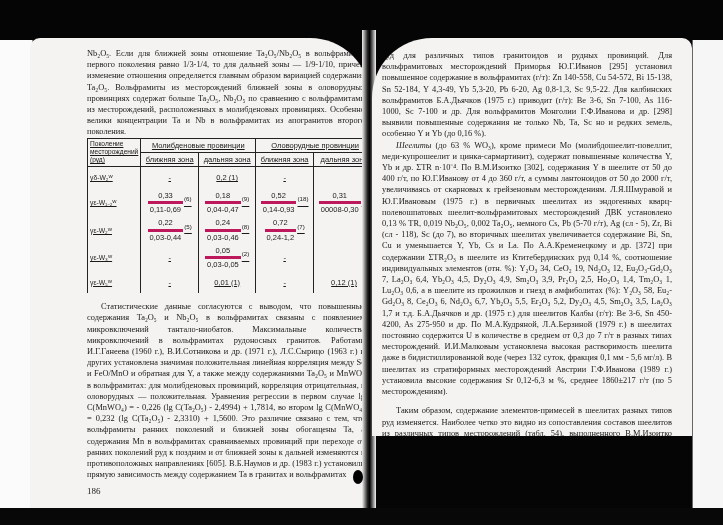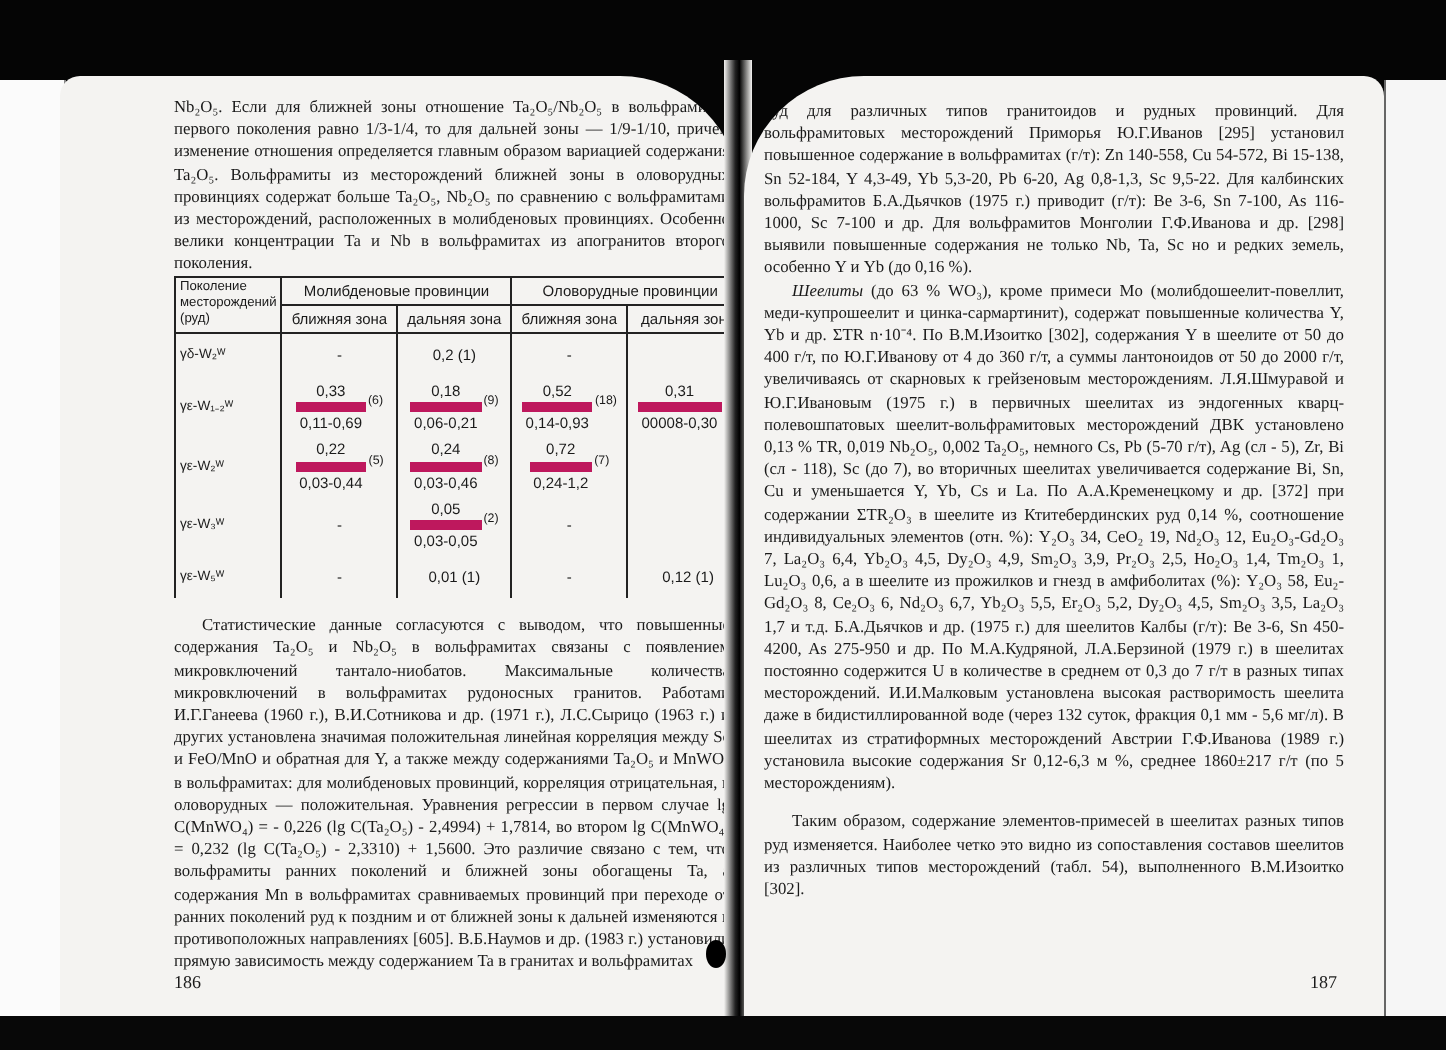--- a/index.html
+++ b/index.html
@@ -10,21 +10,21 @@
       color:#1a1a1a;
     }
     .page {
       position:absolute; background:#f4f3f1; overflow:hidden;
     }
     .page-left {
       left:30px; top:38px; width:340px; height:470px;
       border-radius:10px 60px 0 0;
     }
     .page-right {
-      left:372px; top:38px; width:320px; height:470px;
+      left:372px; top:38px; width:320px; height:398px;
       border-radius:60px 10px 0 0;
     }
     .edge-left {
       position:absolute; left:0; top:40px; width:32px; height:485px;
       background:#fbfbfb; border-right:1px solid #888;
     }
     .edge-right {
       position:absolute; left:692px; top:40px; width:31px; height:485px;
       background:#f6f6f6; border-left:1px solid #666;
     }
@@ -41,29 +41,30 @@
     .right-content { left:10px; top:12px; width:290px; }
     p { margin:0; text-align:justify; }
     .indent { text-indent:14px; }
     .table-title {
       font-family:"Liberation Sans", sans-serif; font-weight:bold; font-size:8px;
       margin:14px 0 6px 0;
     }
     table.data {
       border-collapse:collapse; width:288px; font-size:7.5px;
       font-family:"Liberation Sans", sans-serif;
+      text-decoration:underline;
     }
     table.data th, table.data td {
       border:1px solid #222; padding:1px 2px; font-weight:normal; vertical-align:middle;
     }
     table.data th.gen { width:42px; text-align:left; font-size:6.6px; line-height:8px; }
     table.data td { border-top:none; border-bottom:none; text-align:center; height:20px; }
     table.data td.gen-cell { text-align:left; font-size:6.8px; }
     .frac { display:inline-block; vertical-align:middle; text-align:center; }
-    .frac .num { display:block; border-bottom:5px solid #be185d; padding:0 2px; }
+    .frac .num { display:block; border-bottom:3px solid #be185d; padding:0 2px; }
     .frac .den { display:block; padding:0 2px; }
     .cnt { font-size:6.2px; vertical-align:super; margin-left:1px; }
     .page-num { position:absolute; font-family:"Liberation Serif", serif; font-weight:normal; font-size:9px; }
     .pn-left { left:57px; top:448px; }
     .pn-right { left:283px; top:448px; }
     .blob { position:absolute; width:10px; height:14px; background:#000; border-radius:50%; }
     .para-gap { margin-top:8px; }
   </style>
 </head>
 <body>
@@ -94,21 +95,21 @@
           <tr>
             <td class="gen-cell">γδ-W₂ᵂ</td>
             <td>-</td>
             <td>0,2 (1)</td>
             <td>-</td>
             <td></td>
           </tr>
           <tr>
             <td class="gen-cell">γε-W₁₋₂ᵂ</td>
             <td><span class="frac"><span class="num">0,33</span><span class="den">0,11-0,69</span></span><span class="cnt">(6)</span></td>
-            <td><span class="frac"><span class="num">0,18</span><span class="den">0,06-0,21</span></span><span class="cnt">(9)</span></td>
+            <td><span class="frac"><span class="num">0,18</span><span class="den">0,04-0,47</span></span><span class="cnt">(9)</span></td>
             <td><span class="frac"><span class="num">0,52</span><span class="den">0,14-0,93</span></span><span class="cnt">(18)</span></td>
             <td><span class="frac"><span class="num">0,31</span><span class="den">00008-0,30</span></span><span class="cnt">(3)</span></td>
           </tr>
           <tr>
             <td class="gen-cell">γε-W₂ᵂ</td>
             <td><span class="frac"><span class="num">0,22</span><span class="den">0,03-0,44</span></span><span class="cnt">(5)</span></td>
             <td><span class="frac"><span class="num">0,24</span><span class="den">0,03-0,46</span></span><span class="cnt">(8)</span></td>
             <td><span class="frac"><span class="num">0,72</span><span class="den">0,24-1,2</span></span><span class="cnt">(7)</span></td>
             <td></td>
           </tr>

